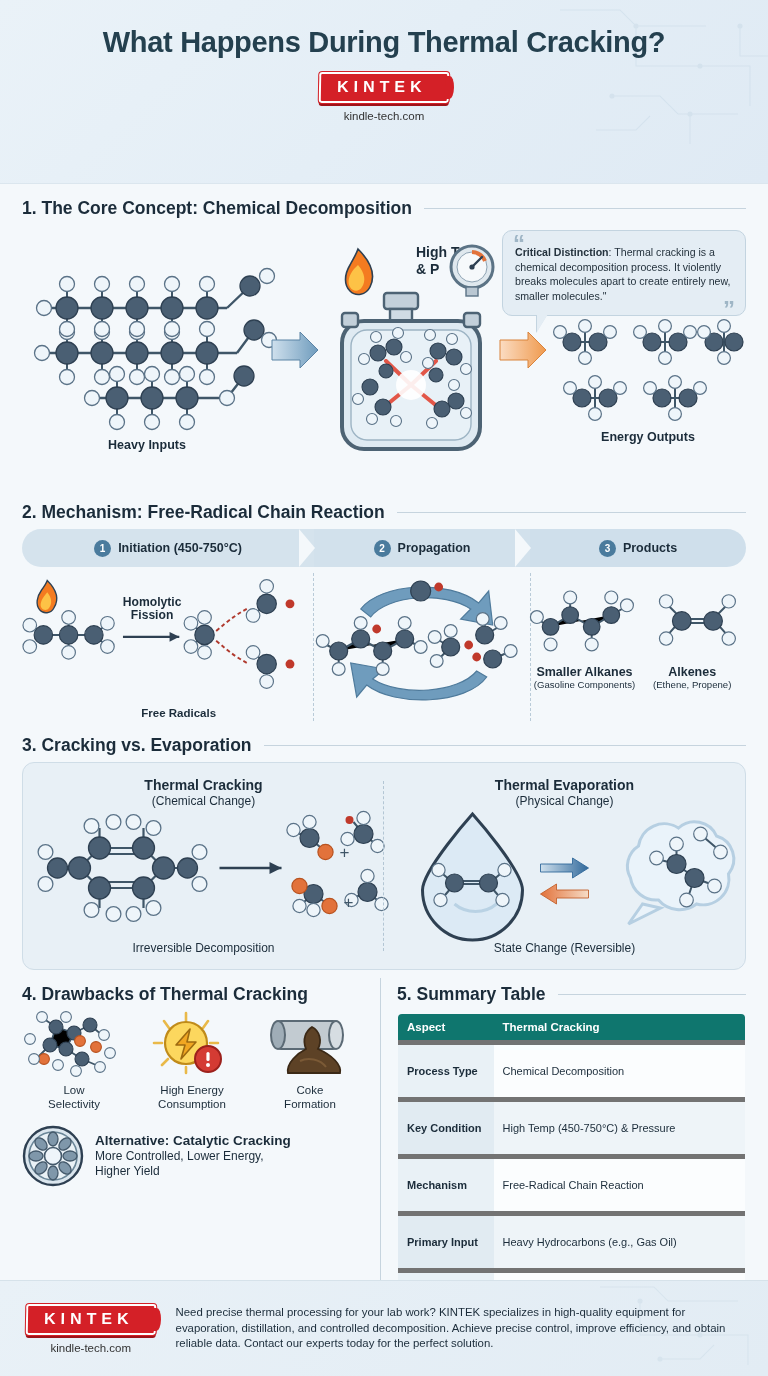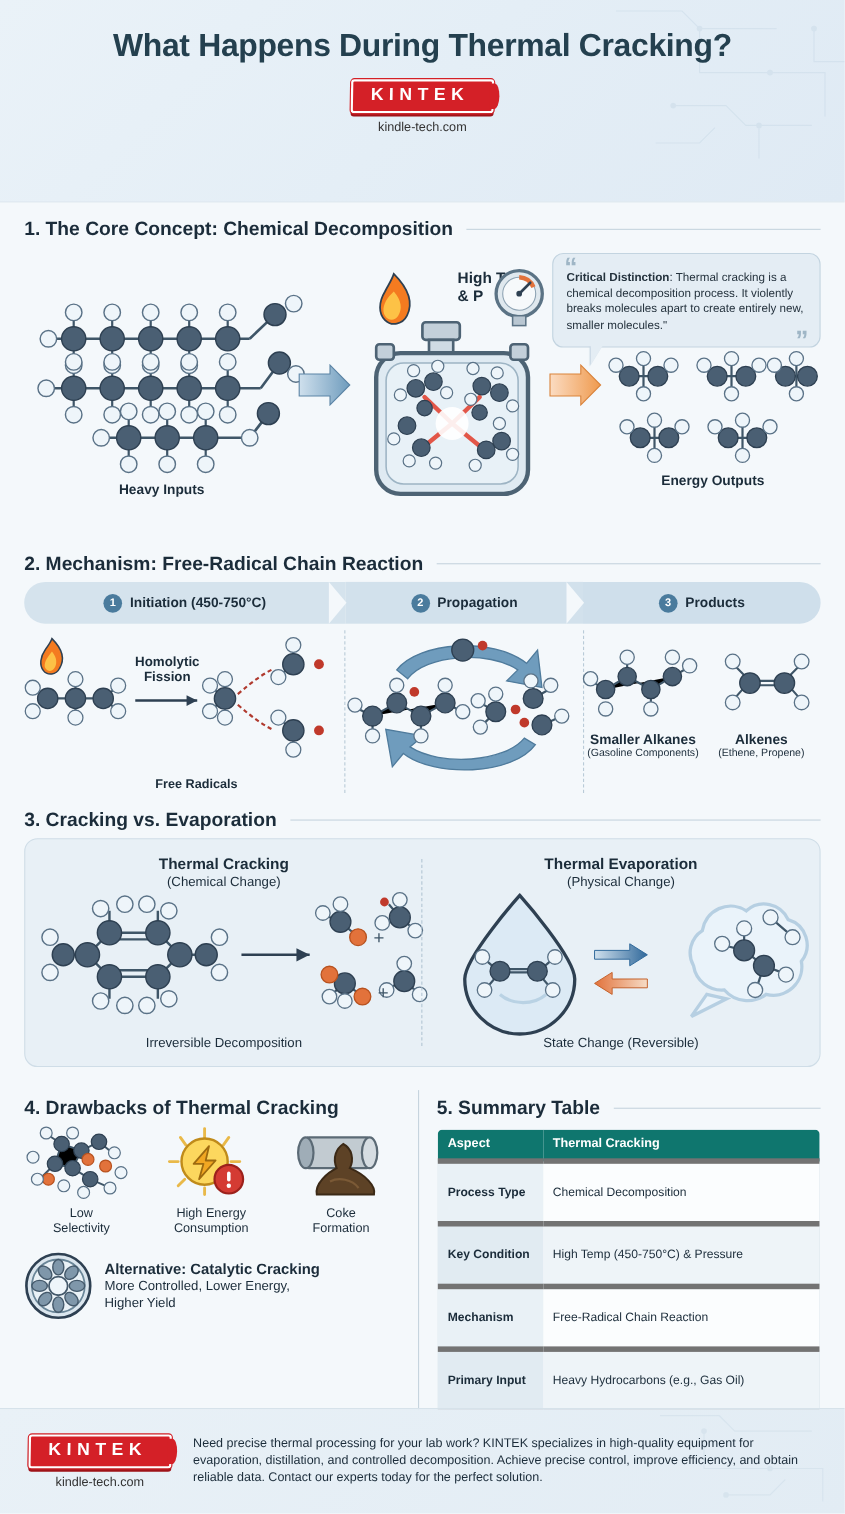--- a/index.html
+++ b/index.html
@@ -709,21 +709,21 @@
               <circle cx="302" cy="92" r="6.8"></circle>
             <circle cx="316" cy="26" r="6.8"></circle>
               <circle cx="336" cy="44" r="6.8"></circle>
           </g>
         </svg>
         <div class="cmp-foot">State Change (Reversible)</div>
       </div>
     </div>
   </div>
 
-  <div class="sec bot" style="margin-top:21px">
+  <div class="sec bot" style="margin-top:8px">
     <div class="b-left">
       <div class="sec-head" style="margin-top:6px">
         <h2>4. Drawbacks of Thermal Cracking</h2>
       </div>
       <div class="draw-row">
         <div class="draw">
           <svg width="96" height="68" viewBox="0 0 96 68">
             <g stroke="#3f5668" stroke-width="1.8">
               <path d="M34 16 L52 22 L44 38 L28 34 Z M52 22 L68 14 M44 38 L60 48 M28 34 L16 46 M34 16 L22 8 M68 14 L80 24 M60 48 L74 54"></path>
             </g>

